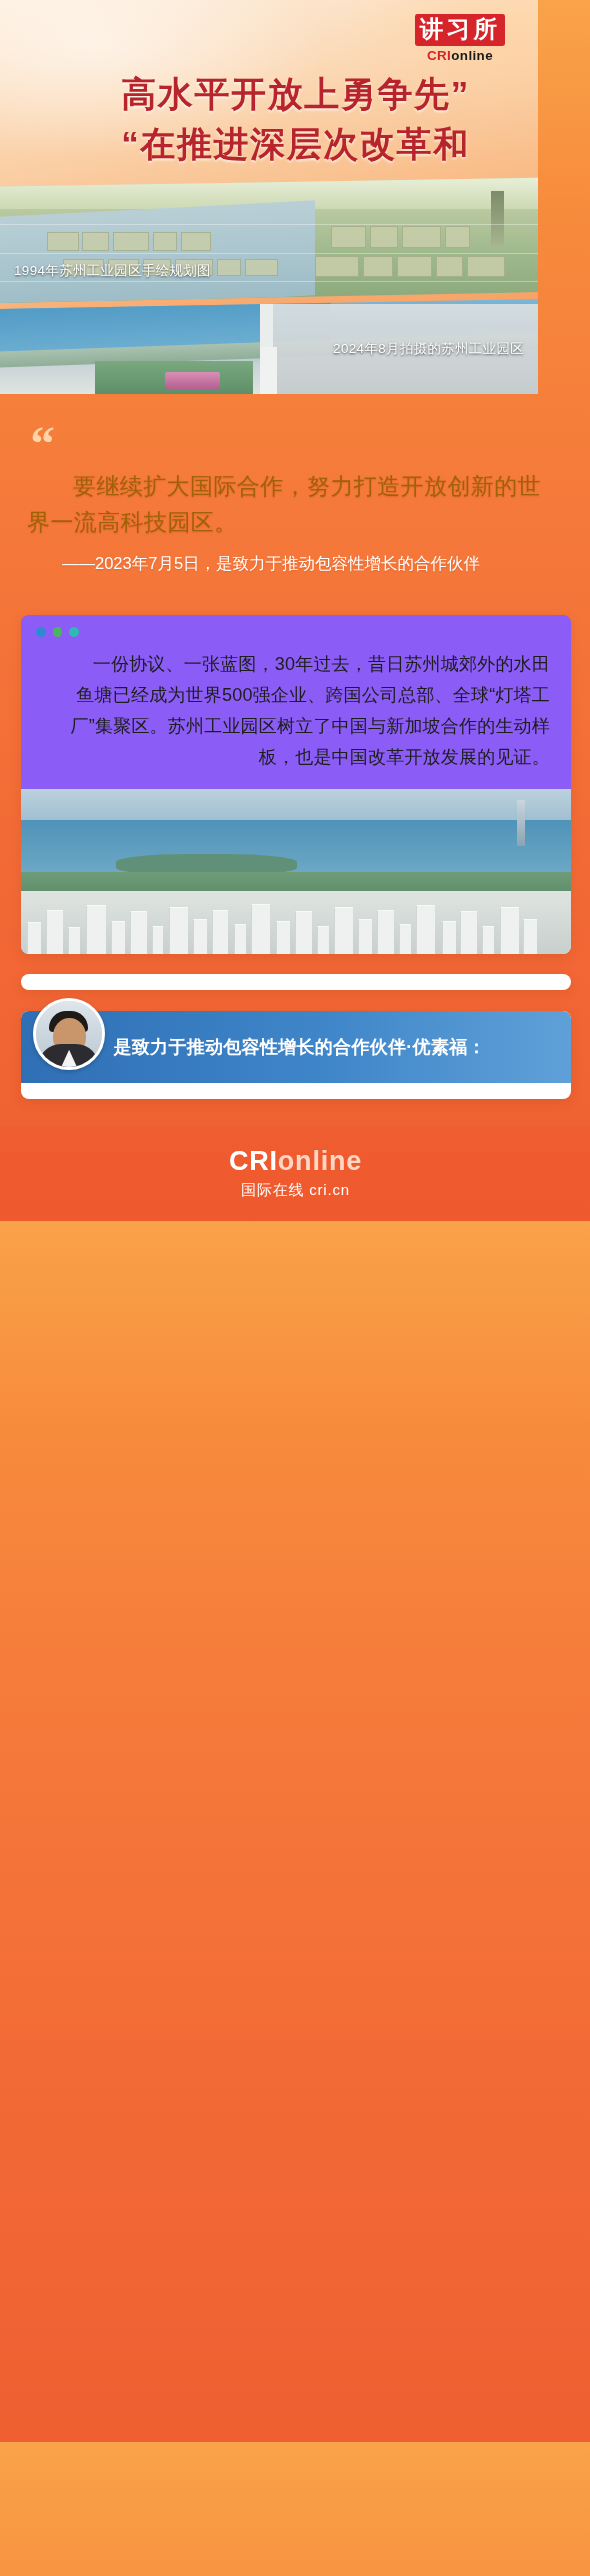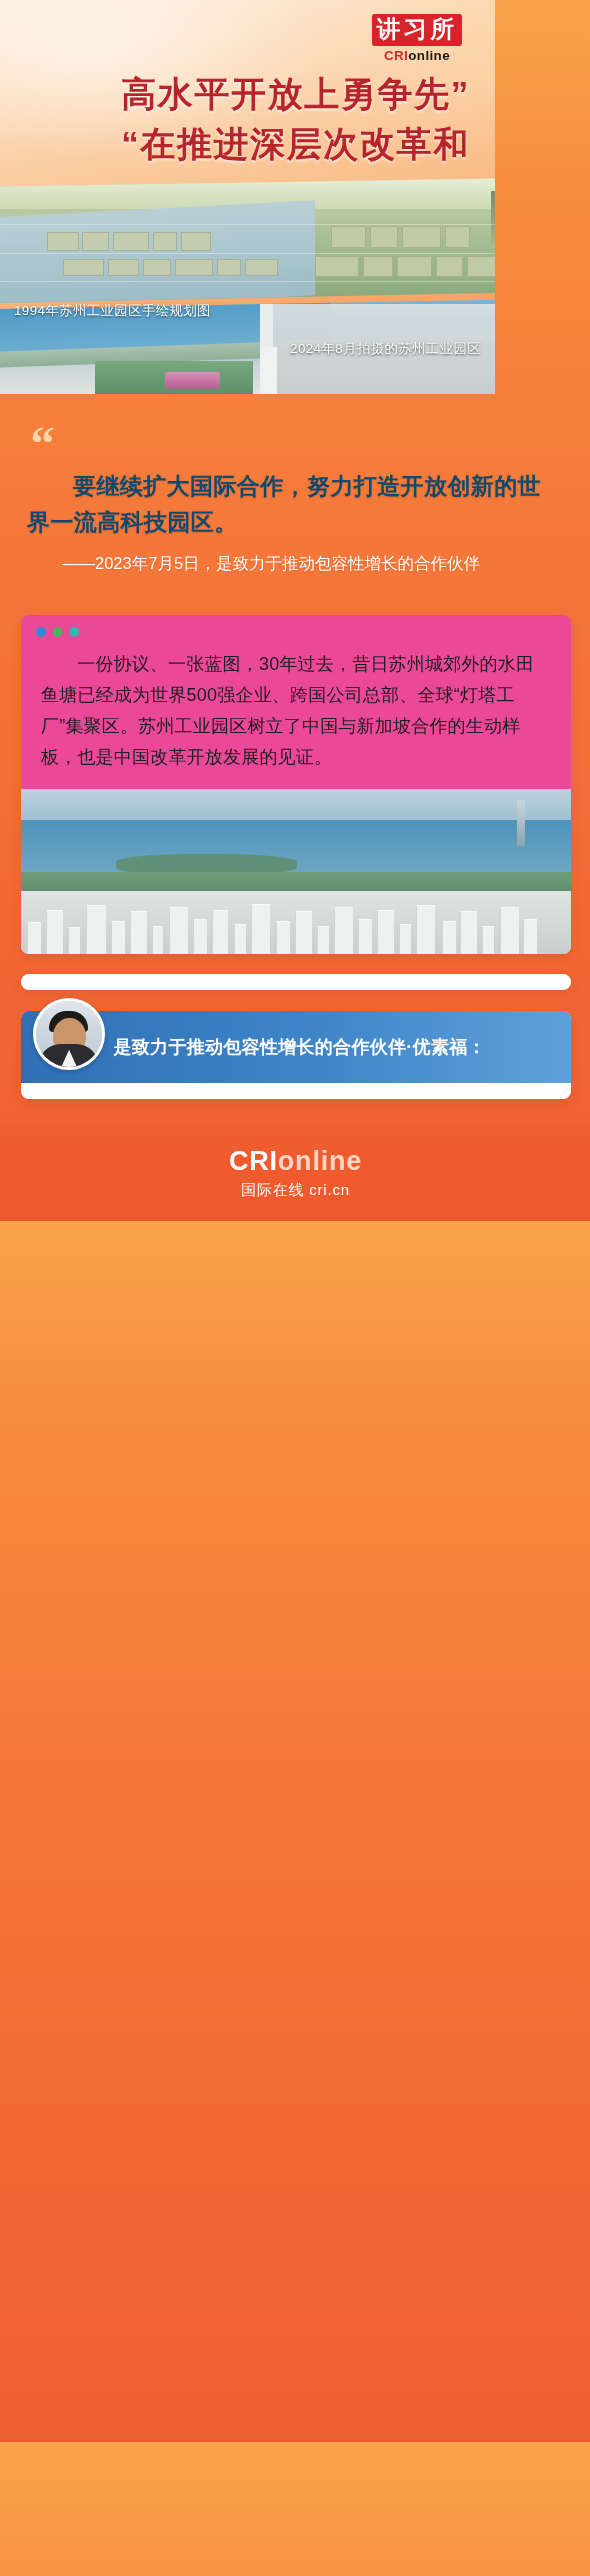--- a/index.html
+++ b/index.html
@@ -10,21 +10,21 @@
   body {
     width: 591px;
     background: linear-gradient(180deg, #f9a34a 0%, #f78a3c 18%, #f5793a 42%, #f26a36 70%, #ef5f31 100%);
     position: relative;
     overflow-x: hidden;
   }
 
   
   .header {
     position: relative;
-    width: 495px;
+    width: 538px;
     height: 394px;
     background: linear-gradient(170deg, #fdeedd 0%, #fbd9b6 25%, #f9c08d 50%, #f8a96d 72%, #f79455 100%);
     overflow: hidden;
   }
   .hdr-wash {
     position: absolute;
     left: 0; top: 0; width: 591px; height: 394px;
     background:
       radial-gradient(ellipse 331px 158px at 95px 47px, rgba(255,255,255,0.55), rgba(255,255,255,0) 70%),
       radial-gradient(ellipse 236px 126px at 504px 31.5px, rgba(255,210,160,0.6), rgba(255,255,255,0) 70%);
@@ -113,21 +113,20 @@
   .caption-top {
     position: absolute;
     left: 14px;
     top: 262px;
     z-index: 6;
     color: #ffffff;
     font-size: 13.4px;
     letter-spacing: 0.4px;
     text-shadow: 0 0.8px 2.4px rgba(0,0,0,0.65);
     font-weight: normal;
-    margin-top: 40px;
   }
 
   
   .photo-bot {
     position: absolute;
     left: 0;
     top: 298px;
     width: 591px;
     height: 96px;
     overflow: hidden;
@@ -177,46 +176,47 @@
     font-size: 49px;
     line-height: 0.7;
     color: #ffd9ae;
     font-family: "Liberation Serif", serif;
     font-weight: bold;
     margin-left: 3.2px;
     margin-bottom: 6.3px;
     opacity: 0.95;
   }
   .quote-body {
-    color: #0c4a6e;
+    color: #a16207;
     font-size: 23px;
-    font-weight: bold;
+    font-weight: normal;
     line-height: 1.58;
     letter-spacing: 0.4px;
     text-indent: 46px;
     text-shadow: 0 0.8px 1.6px rgba(190,70,30,0.35);
   }
   .quote-src {
     margin-top: 11px;
     color: #ffffff;
     font-size: 16.5px;
     line-height: 1.55;
     text-align: left;
     text-indent: 35px;
     text-shadow: 0 0.8px 1.6px rgba(190,70,30,0.3);
   }
 
   
   .card {
     position: relative;
     margin: 17.3px 20.5px 0 20.5px;
-    background: #ec4899;
+    background: #8b5cf6;
     border-radius: 7.9px;
     box-shadow: 0 3.2px 11px rgba(160,60,20,0.18);
     overflow: hidden;
+    text-align: right;
   }
   .card-dots {
     display: flex;
     gap: 7px;
     padding: 12.6px 0 6.3px 15.8px;
   }
   .dot { width: 9.5px; height: 9.5px; border-radius: 50%; }
   .dot.blue { background: #2f8ad6; }
   .dot.green { background: #4cb45a; }
   .dot.teal { background: #2fb9b0; }

